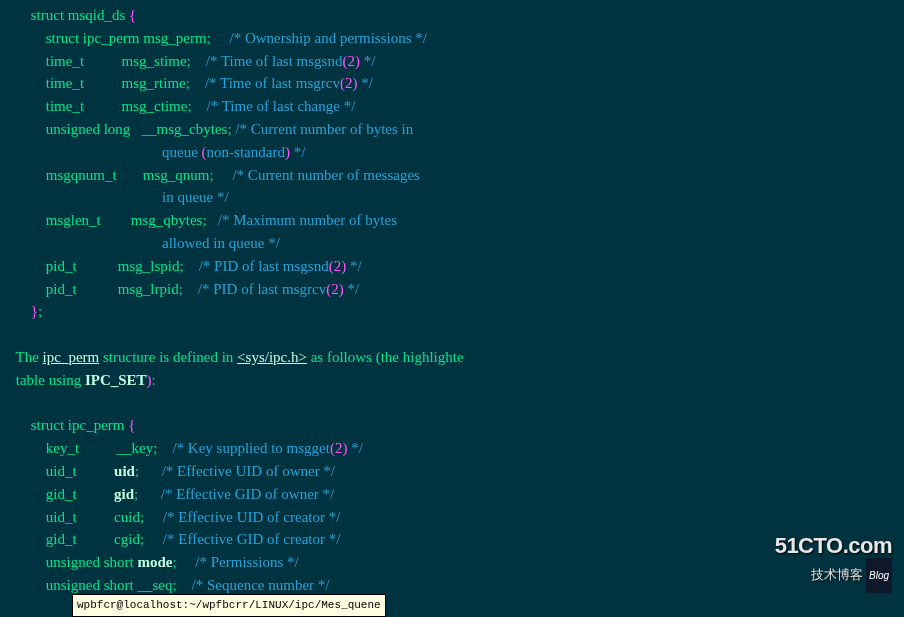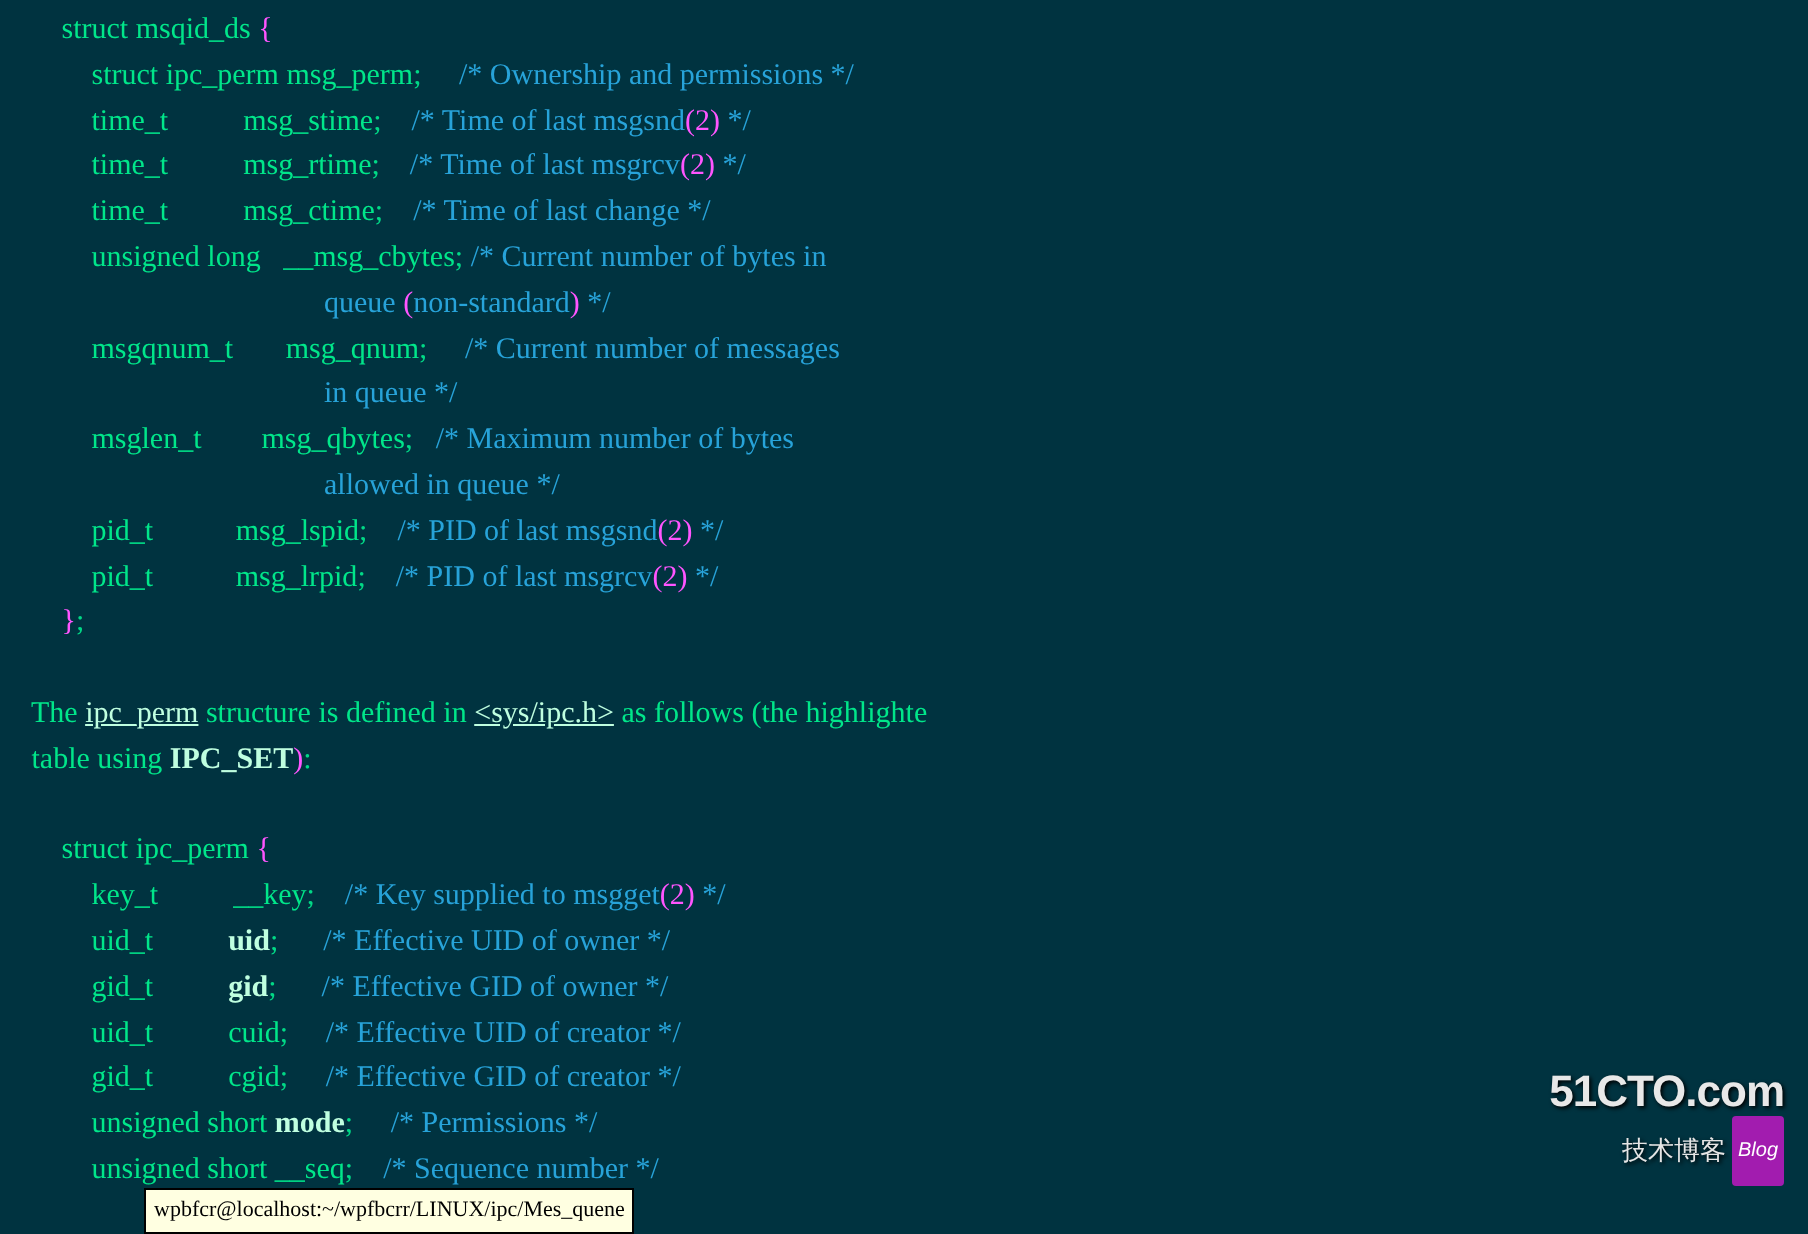--- a/index.html
+++ b/index.html
@@ -31,21 +31,21 @@
   .text   { color: #00e68a; }
   .bold   { font-weight: bold; color: #bfffe0; }
   .underline { text-decoration: underline; color: #bfffe0; }
   .tooltip {
     position: absolute;
     left: 72px;
     bottom: 0;
     background: #ffffe1;
     color: #000;
     border: 1px solid #000;
-    font-family: Liberation Serif, serif;
+    font-family: Liberation Mono, monospace;
     font-size: 11px;
     padding: 2px 4px;
     white-space: nowrap;
   }
   .watermark {
     position: absolute;
     right: 12px;
     bottom: 24px;
     color: rgba(255,255,255,0.7);
     font-family: Arial, sans-serif;
@@ -60,21 +60,21 @@
     color: #e8e8e8;
     text-shadow: 1px 1px 2px #000;
   }
   .watermark .small {
     font-size: 13px;
     color: #e5e5e5;
     text-shadow: 1px 1px 2px #000;
   }
   .watermark .blog {
     display:inline-block;
-    background:#a21caf;
+    background:#0f172a;
     color:#fff;
     font-size:10px;
     padding:12px 3px;
     border-radius:2px;
     vertical-align: middle;
     margin-left:3px;
     font-style: italic;
   }
 </style>
 </head>

